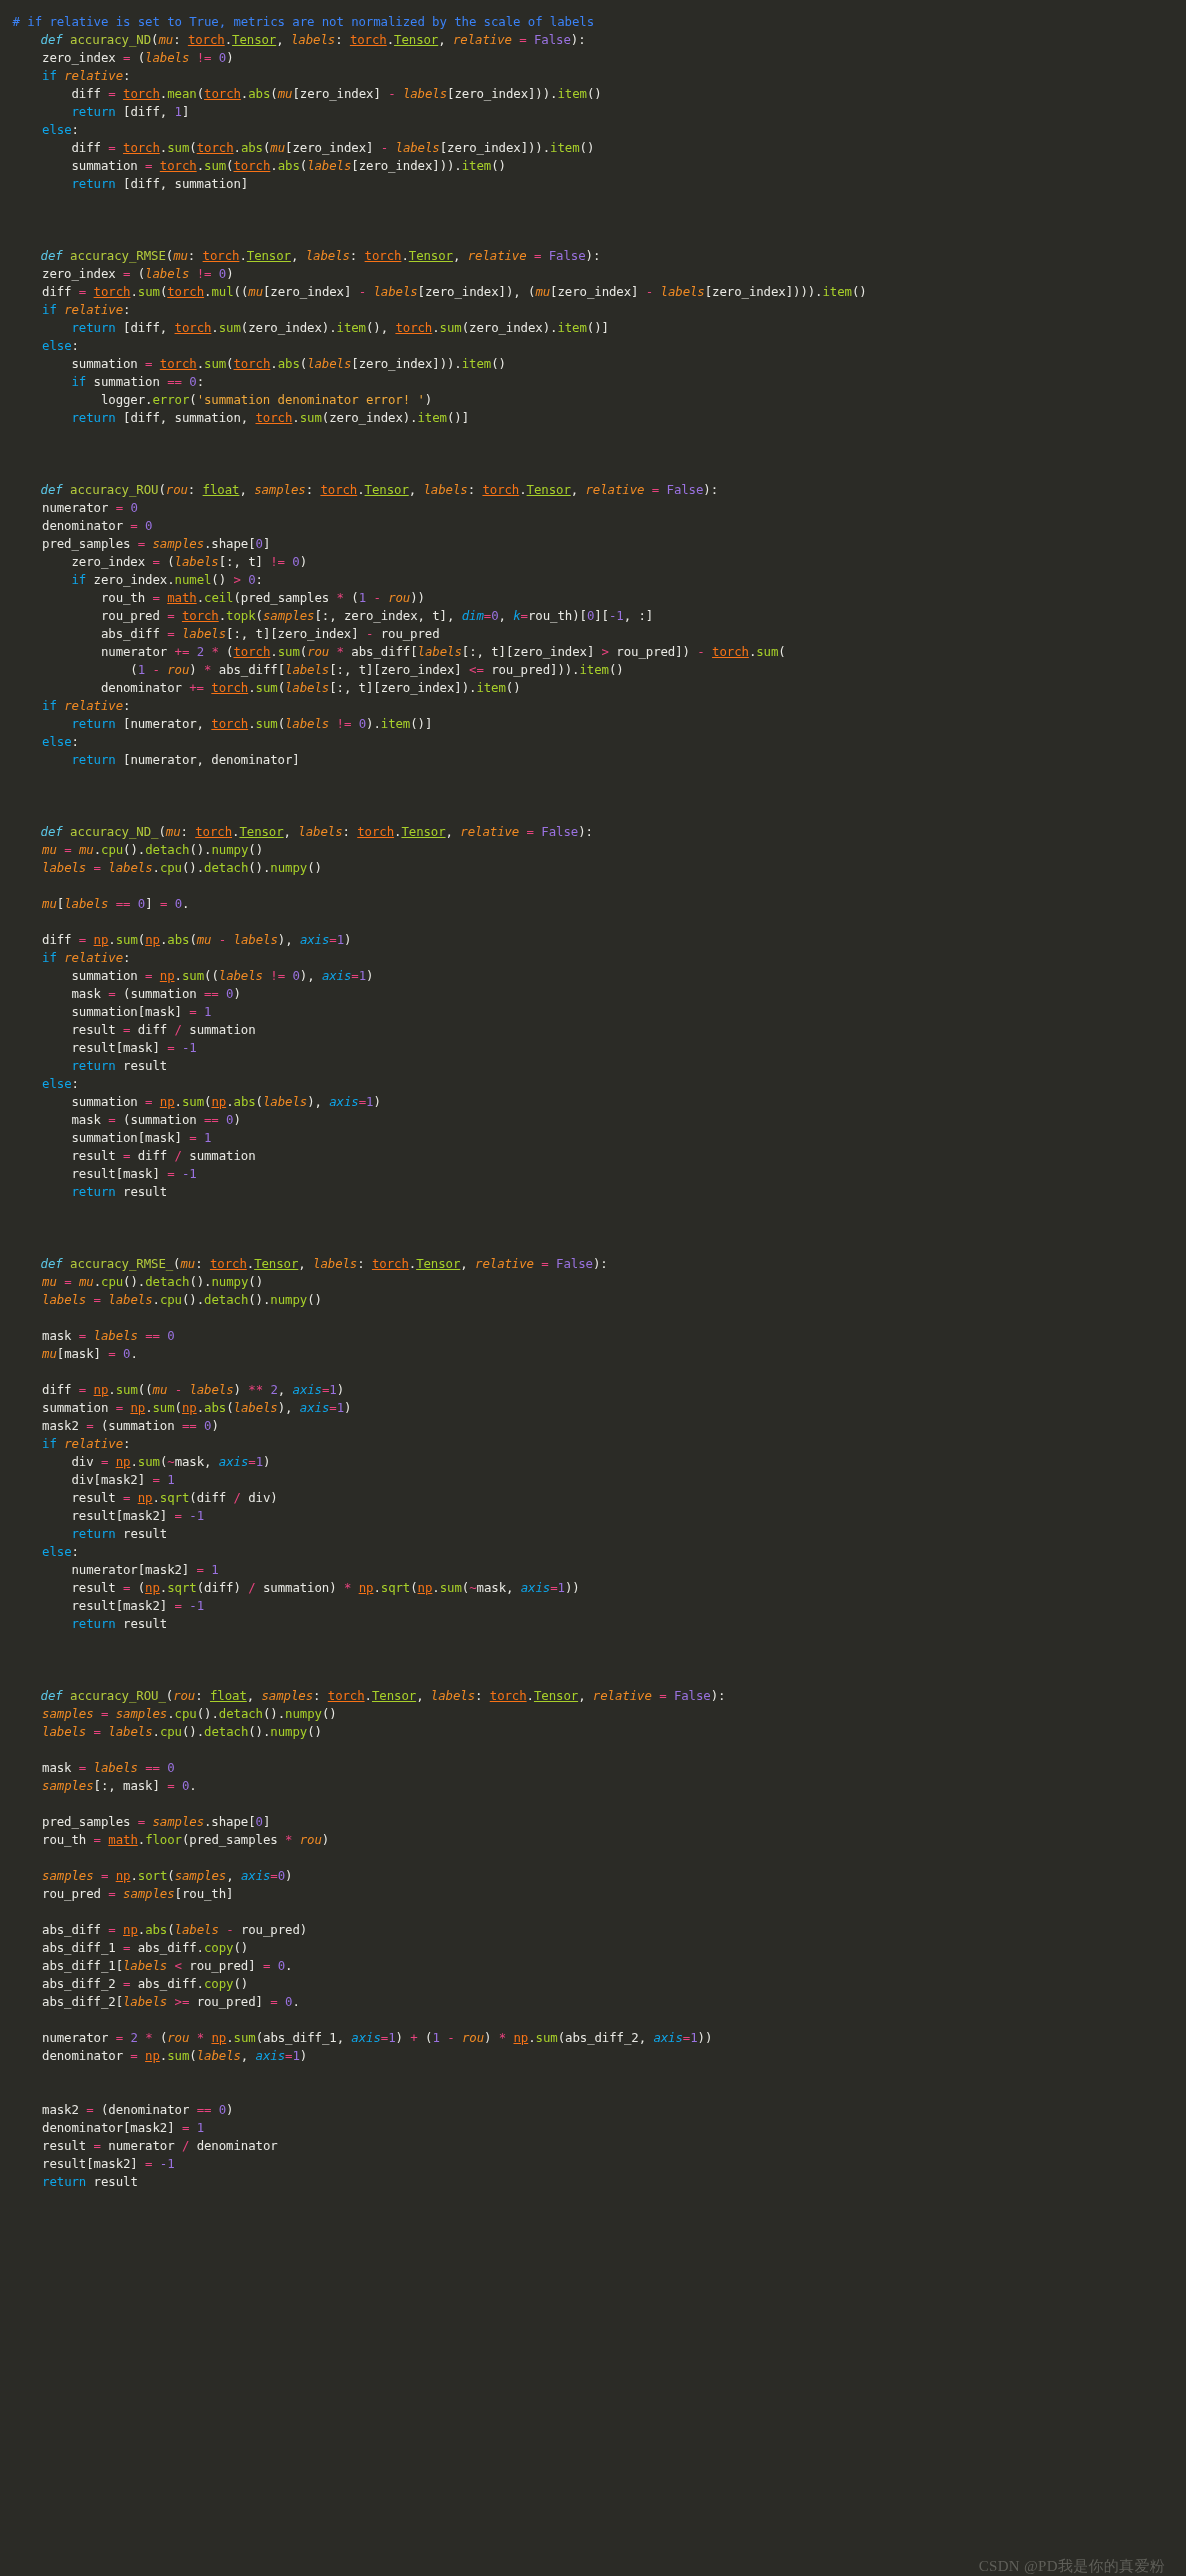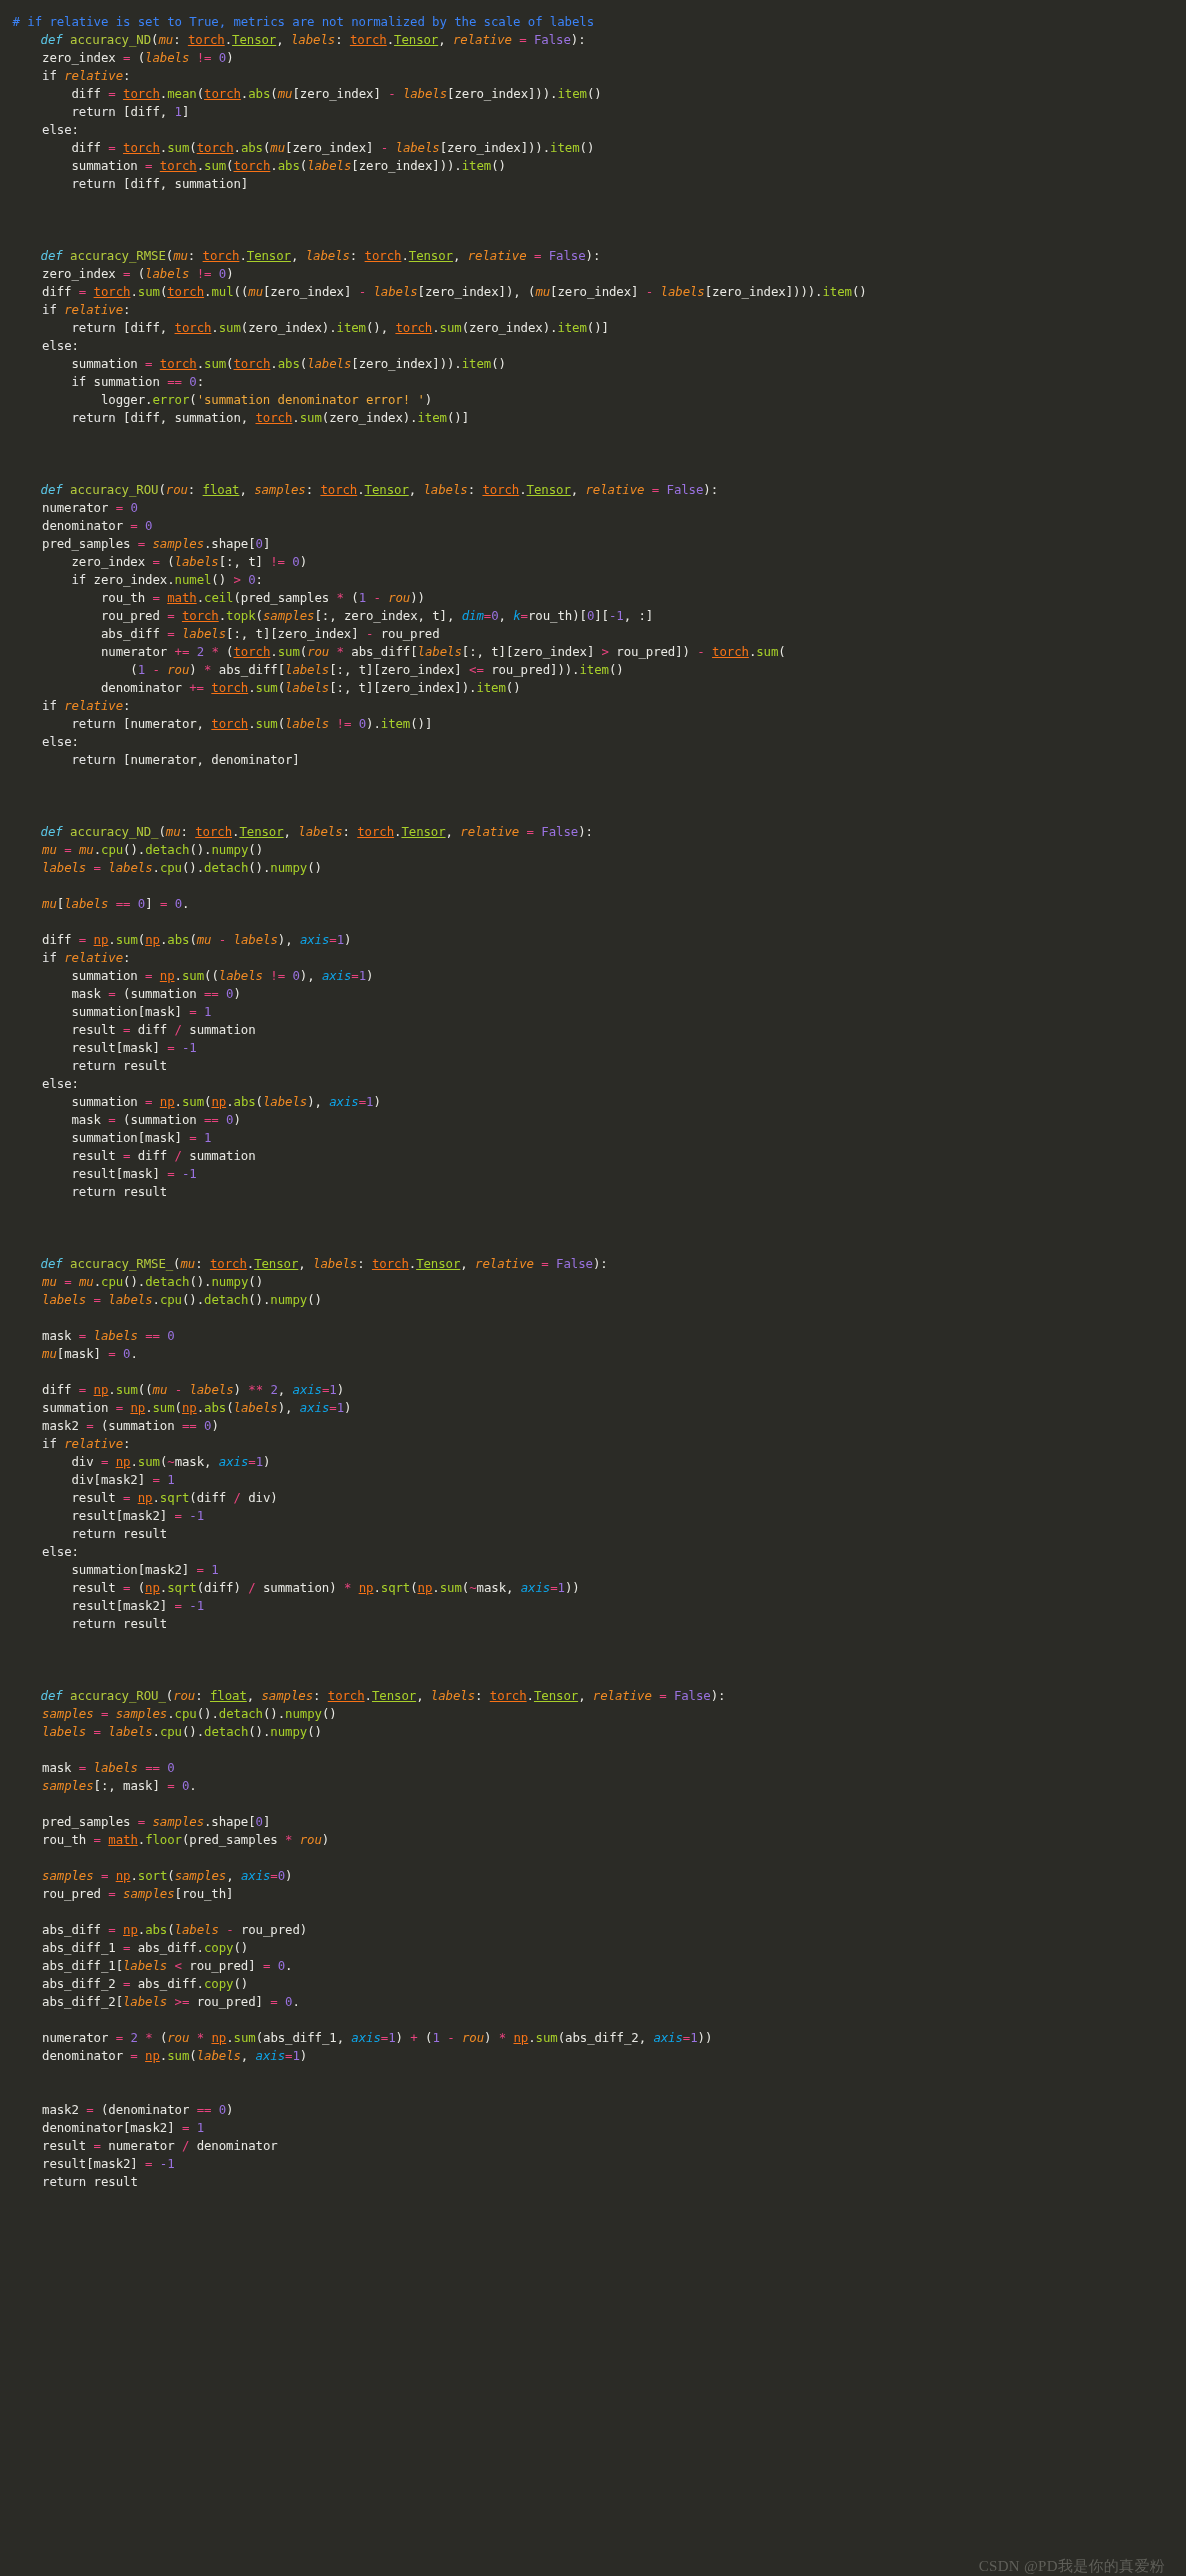--- a/index.html
+++ b/index.html
@@ -32,21 +32,21 @@
     font-family: "DejaVu Sans Mono", "Liberation Mono", monospace;
     padding-left: 12.6px;
     letter-spacing: -0.1px;
     color: #e8e8e3;
   }
   .code-line.blank { color: transparent; }
 
   
   .t-plain   { color: #e9e9e4; }
   .t-comment { color: #3b82f6; }
-  .t-kw      { color: #e5e5e5; }                 
+  .t-kw      { color: #0ea5e9; }                 
   .t-def     { color: #5cc8e8; font-style: italic; margin-left: 28px; }
   .t-fname   { color: #b4cb3c; }
   .t-param   { color: #f08a24; font-style: italic; }
   .t-var     { color: #f08a24; font-style: italic; }
   .t-mod     { color: #f97316; text-decoration: underline; }
   .t-type    { color: #a8d02a; text-decoration: underline; }
   .t-builtin { color: #a8d02a; text-decoration: underline; }
   .t-call    { color: #a8d02a; }
   .t-num     { color: #9a72e0; }
   .t-const   { color: #9a72e0; }
@@ -150,21 +150,21 @@
       <span class="code-line"><span class="t-plain">    diff </span><span class="t-op">=</span><span class="t-plain"> </span><span class="t-mod">np</span><span class="t-plain">.</span><span class="t-call">sum</span><span class="t-plain">((</span><span class="t-var">mu</span><span class="t-plain"> </span><span class="t-op">-</span><span class="t-plain"> </span><span class="t-var">labels</span><span class="t-plain">) </span><span class="t-op">**</span><span class="t-plain"> </span><span class="t-num">2</span><span class="t-plain">, </span><span class="t-kwarg">axis</span><span class="t-op">=</span><span class="t-num">1</span><span class="t-plain">)</span></span>
       <span class="code-line"><span class="t-plain">    summation </span><span class="t-op">=</span><span class="t-plain"> </span><span class="t-mod">np</span><span class="t-plain">.</span><span class="t-call">sum</span><span class="t-plain">(</span><span class="t-mod">np</span><span class="t-plain">.</span><span class="t-call">abs</span><span class="t-plain">(</span><span class="t-var">labels</span><span class="t-plain">), </span><span class="t-kwarg">axis</span><span class="t-op">=</span><span class="t-num">1</span><span class="t-plain">)</span></span>
       <span class="code-line"><span class="t-plain">    mask2 </span><span class="t-op">=</span><span class="t-plain"> (summation </span><span class="t-op">==</span><span class="t-plain"> </span><span class="t-num">0</span><span class="t-plain">)</span></span>
       <span class="code-line"><span class="t-plain">    </span><span class="t-kw">if</span><span class="t-plain"> </span><span class="t-var">relative</span><span class="t-plain">:</span></span>
       <span class="code-line"><span class="t-plain">        div </span><span class="t-op">=</span><span class="t-plain"> </span><span class="t-mod">np</span><span class="t-plain">.</span><span class="t-call">sum</span><span class="t-plain">(</span><span class="t-op">~</span><span class="t-plain">mask, </span><span class="t-kwarg">axis</span><span class="t-op">=</span><span class="t-num">1</span><span class="t-plain">)</span></span>
       <span class="code-line"><span class="t-plain">        div[mask2] </span><span class="t-op">=</span><span class="t-plain"> </span><span class="t-num">1</span></span>
       <span class="code-line"><span class="t-plain">        result </span><span class="t-op">=</span><span class="t-plain"> </span><span class="t-mod">np</span><span class="t-plain">.</span><span class="t-call">sqrt</span><span class="t-plain">(diff </span><span class="t-op">/</span><span class="t-plain"> div)</span></span>
       <span class="code-line"><span class="t-plain">        result[mask2] </span><span class="t-op">=</span><span class="t-plain"> </span><span class="t-num">-1</span></span>
       <span class="code-line"><span class="t-plain">        </span><span class="t-kw">return</span><span class="t-plain"> result</span></span>
       <span class="code-line"><span class="t-plain">    </span><span class="t-kw">else</span><span class="t-plain">:</span></span>
-      <span class="code-line"><span class="t-plain">        summation[mask2] </span><span class="t-op">=</span><span class="t-plain"> </span><span class="t-num">1</span></span>
+      <span class="code-line"><span class="t-plain">        numerator[mask2] </span><span class="t-op">=</span><span class="t-plain"> </span><span class="t-num">1</span></span>
       <span class="code-line"><span class="t-plain">        result </span><span class="t-op">=</span><span class="t-plain"> (</span><span class="t-mod">np</span><span class="t-plain">.</span><span class="t-call">sqrt</span><span class="t-plain">(diff) </span><span class="t-op">/</span><span class="t-plain"> summation) </span><span class="t-op">*</span><span class="t-plain"> </span><span class="t-mod">np</span><span class="t-plain">.</span><span class="t-call">sqrt</span><span class="t-plain">(</span><span class="t-mod">np</span><span class="t-plain">.</span><span class="t-call">sum</span><span class="t-plain">(</span><span class="t-op">~</span><span class="t-plain">mask, </span><span class="t-kwarg">axis</span><span class="t-op">=</span><span class="t-num">1</span><span class="t-plain">))</span></span>
       <span class="code-line"><span class="t-plain">        result[mask2] </span><span class="t-op">=</span><span class="t-plain"> </span><span class="t-num">-1</span></span>
       <span class="code-line"><span class="t-plain">        </span><span class="t-kw">return</span><span class="t-plain"> result</span></span>
       <span class="code-line blank"> </span>
       <span class="code-line blank"> </span>
       <span class="code-line blank"> </span>
       <span class="code-line"><span class="t-def">def</span><span class="t-plain"> </span><span class="t-fname">accuracy_ROU_</span><span class="t-plain">(</span><span class="t-param">rou</span><span class="t-plain">: </span><span class="t-builtin">float</span><span class="t-plain">, </span><span class="t-param">samples</span><span class="t-plain">: </span><span class="t-mod">torch</span><span class="t-plain">.</span><span class="t-type">Tensor</span><span class="t-plain">, </span><span class="t-param">labels</span><span class="t-plain">: </span><span class="t-mod">torch</span><span class="t-plain">.</span><span class="t-type">Tensor</span><span class="t-plain">, </span><span class="t-param">relative</span><span class="t-plain"> </span><span class="t-op">=</span><span class="t-plain"> </span><span class="t-const">False</span><span class="t-plain">):</span></span>
       <span class="code-line"><span class="t-plain">    </span><span class="t-var">samples</span><span class="t-plain"> </span><span class="t-op">=</span><span class="t-plain"> </span><span class="t-var">samples</span><span class="t-plain">.</span><span class="t-call">cpu</span><span class="t-plain">().</span><span class="t-call">detach</span><span class="t-plain">().</span><span class="t-call">numpy</span><span class="t-plain">()</span></span>
       <span class="code-line"><span class="t-plain">    </span><span class="t-var">labels</span><span class="t-plain"> </span><span class="t-op">=</span><span class="t-plain"> </span><span class="t-var">labels</span><span class="t-plain">.</span><span class="t-call">cpu</span><span class="t-plain">().</span><span class="t-call">detach</span><span class="t-plain">().</span><span class="t-call">numpy</span><span class="t-plain">()</span></span>
       <span class="code-line blank"> </span>

